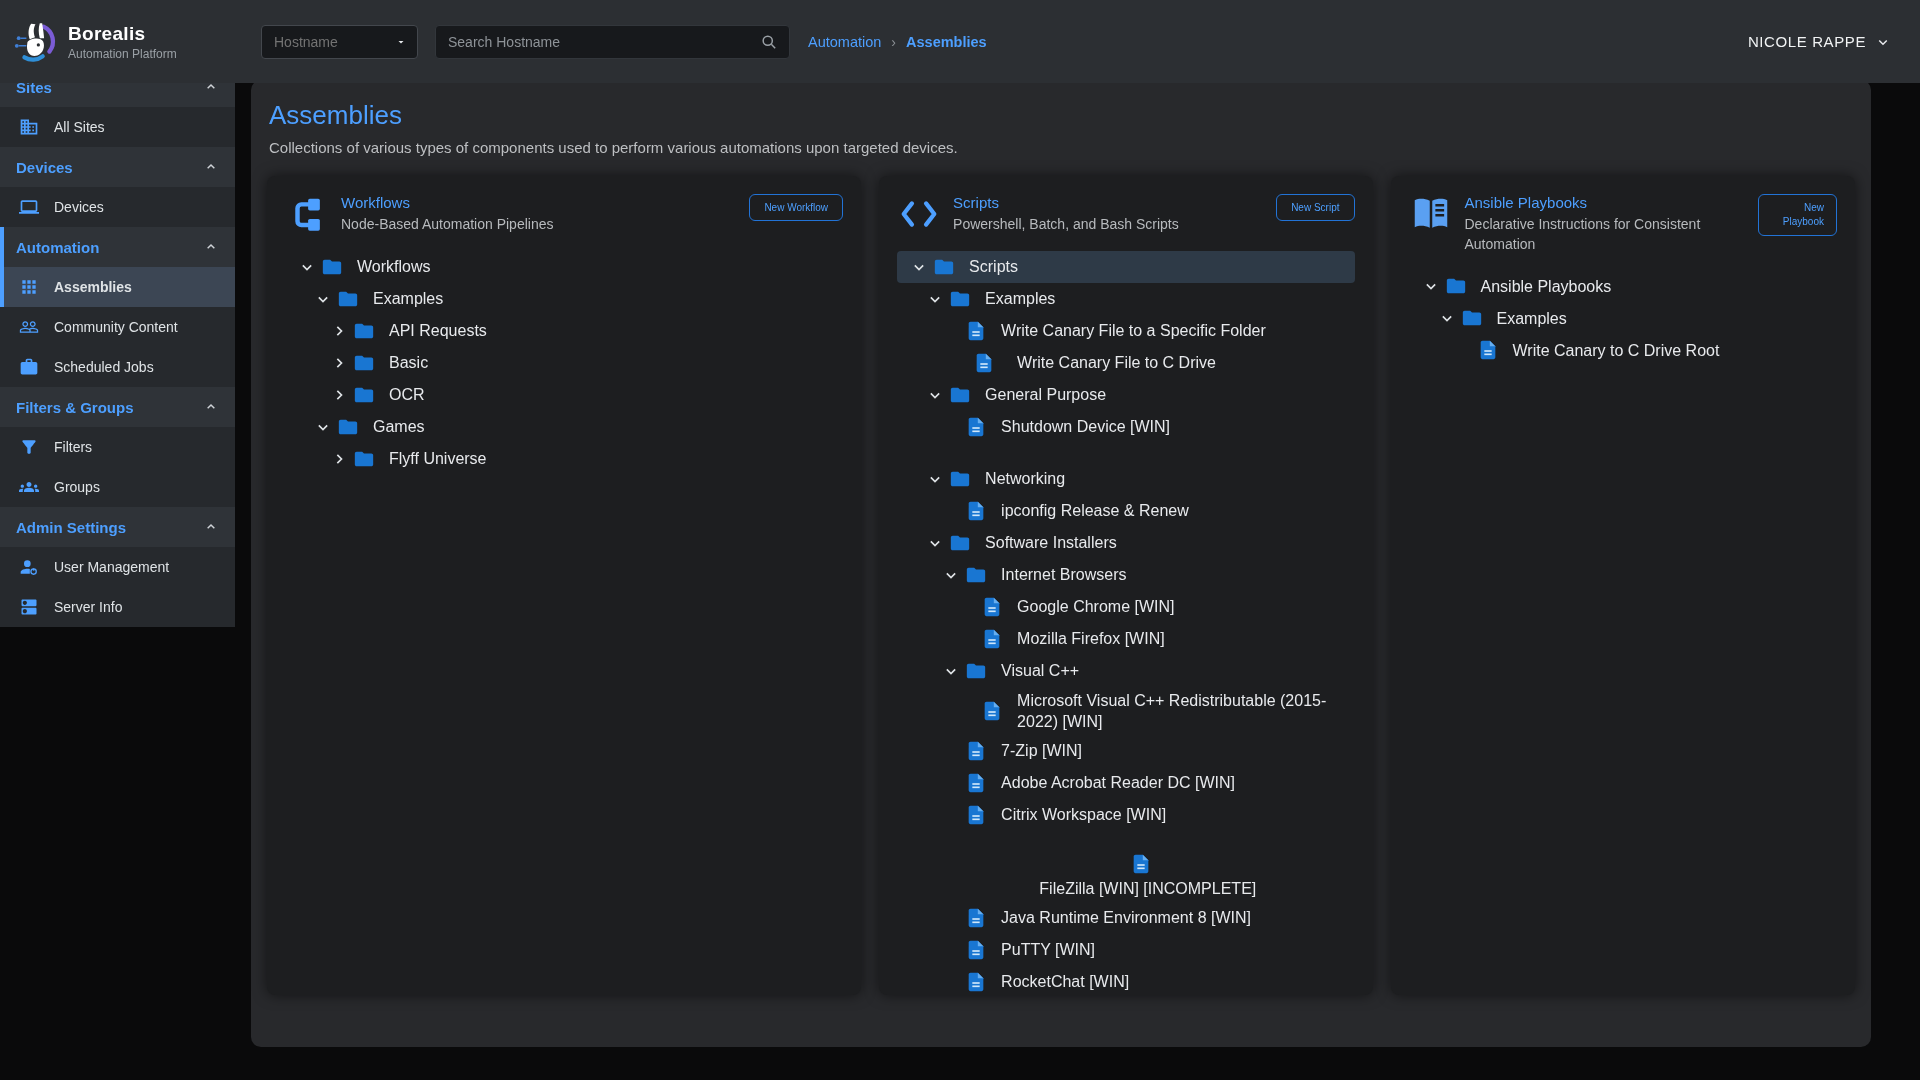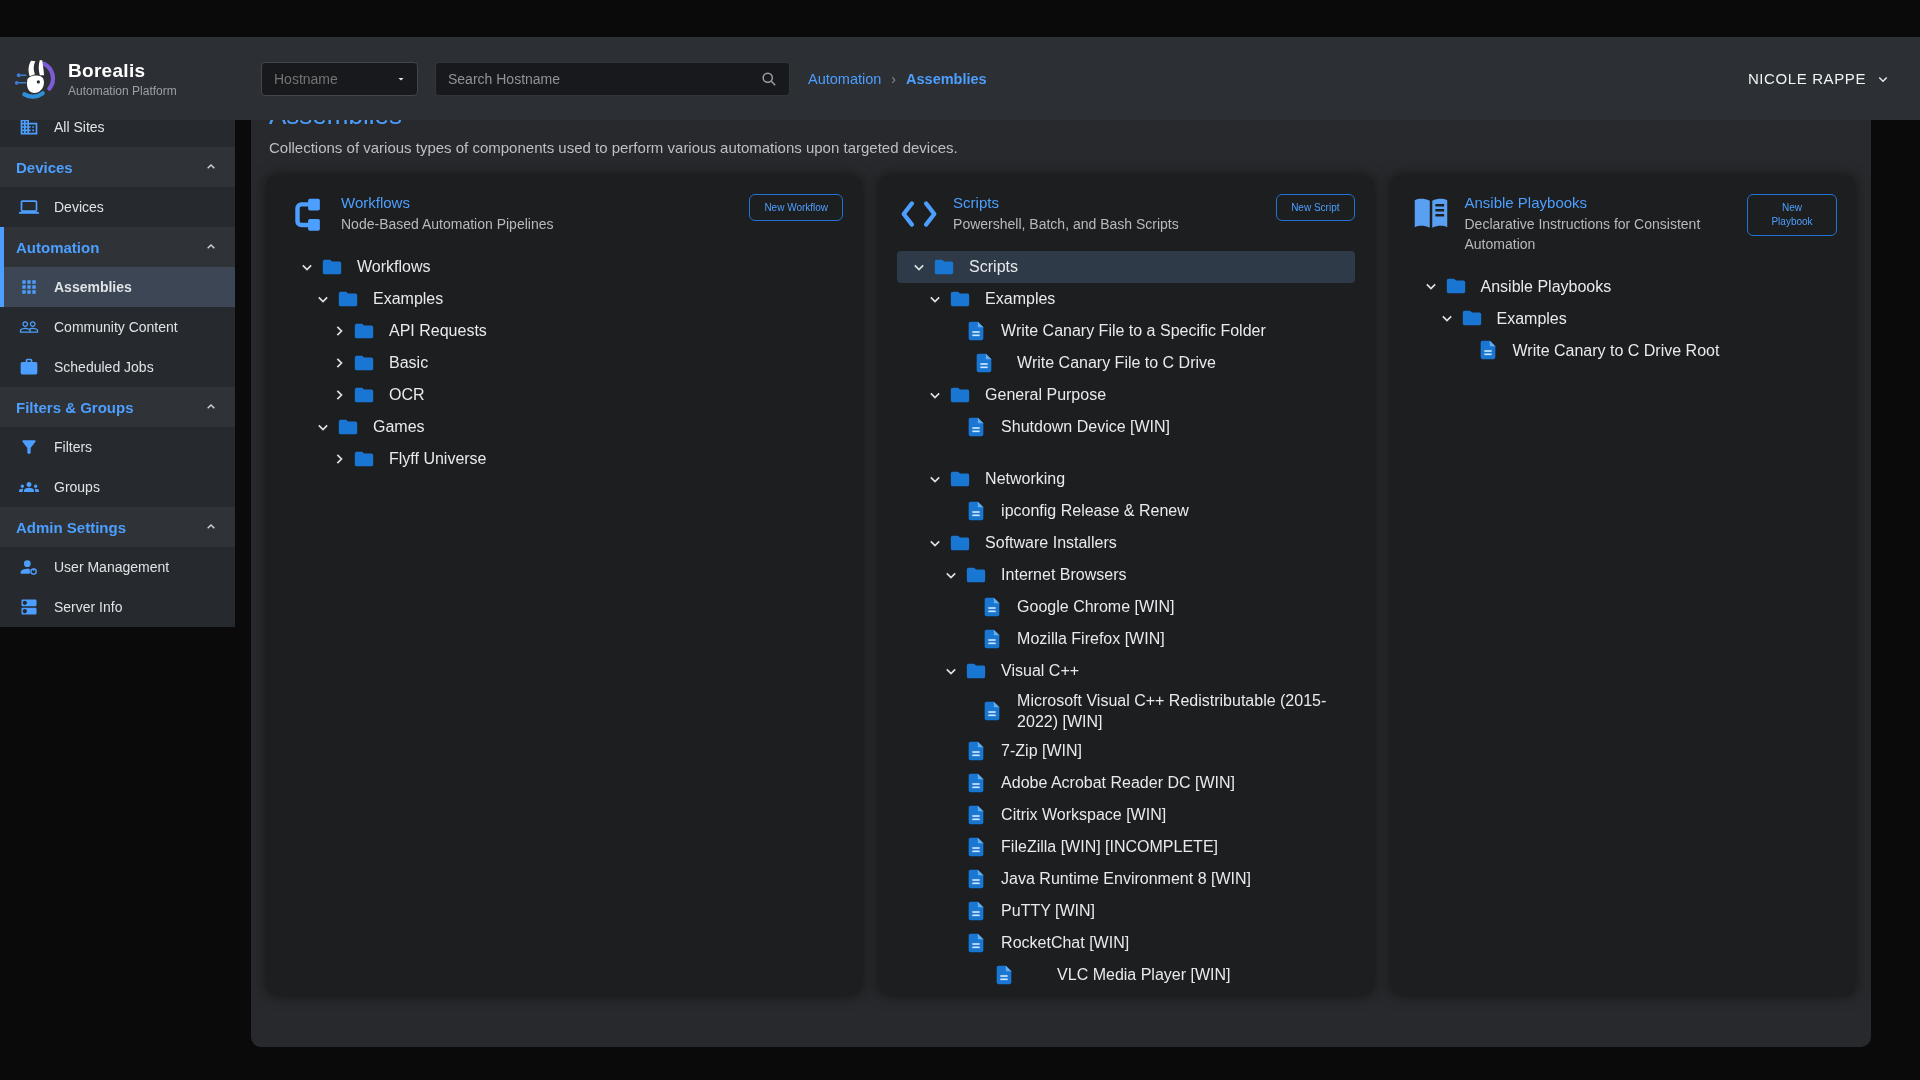--- a/index.html
+++ b/index.html
@@ -4,21 +4,21 @@
 <style>
   * { box-sizing: border-box; margin: 0; padding: 0; }
   html,body { width:1920px; height:1080px; }
   body {
     background:#0a0a0b;
     font-family:"Liberation Sans","DejaVu Sans",sans-serif;
     position:relative; overflow:hidden; color:#e8eaed;
   }
 
   
-  .topbar{position:absolute;top:0;left:0;width:1920px;height:83px;background:#2c2f33;display:flex;align-items:center;z-index:5;margin-top:37px;}
+  .topbar{position:absolute;top:0;left:0;width:1920px;height:83px;background:#2c2f33;display:flex;align-items:center;z-index:5;}
   .logo{width:235px;flex:none;display:flex;align-items:center;gap:10px;padding-left:12px;}
   .logo-title{font-size:19px;font-weight:bold;color:#ffffff;letter-spacing:.3px;}
   .logo-sub{font-size:12px;color:#9aa0a6;margin-top:2px;}
   .host-select{margin-left:26px;width:157px;height:34px;background:#17191c;border:1px solid #43474d;border-radius:4px;display:flex;align-items:center;justify-content:space-between;padding:0 10px 0 12px;cursor:pointer;}
   .host-select span{font-size:14px;color:#737373;}
   .search-box{margin-left:17px;width:355px;height:34px;background:#17191c;border:1px solid #32363b;border-radius:4px;display:flex;align-items:center;padding:0 10px 0 12px;}
   .search-box input{flex:1;background:transparent;border:none;outline:none;color:#e8eaed;font-size:14px;font-family:inherit;}
   .search-box input::placeholder{color:#8e9398;}
   .crumb{margin-left:18px;display:flex;align-items:center;font-size:14.5px;}
   .crumb a{color:#4d9fff;text-decoration:none;cursor:pointer;}
@@ -43,21 +43,21 @@
   .page-sub{color:#bdbfc2;font-size:15px;margin:8px 0 20px 2px;}
   .cards{display:flex;gap:18px;align-items:stretch;}
   .card{background:#1d1e20;border-radius:8px;height:819px;box-shadow:0 0 14px rgba(0,0,0,.55);overflow:hidden;}
   .card.w1{width:596px;} .card.w2{width:495px;} .card.w3{width:466px;}
   .card-head{display:flex;align-items:flex-start;gap:14px;padding:18px 18px 8px 20px;}
   .card-ico{flex:none;display:flex;align-items:center;justify-content:center;width:40px;margin-top:2px;}
   .card-titles{min-width:0;}
   .card-title{color:#4d9fff;font-size:15px;}
   .card-sub{color:#b7babd;font-size:14px;margin-top:4px;line-height:1.4;}
   .new-btn{margin-left:auto;flex:none;background:none;border:1px solid #2273d6;color:#4d9fff;border-radius:6px;padding:7px 14px;font-size:10px;white-space:nowrap;font-family:inherit;cursor:pointer;}
-  .new-btn.narrow{white-space:normal;width:90px;line-height:1.4;padding:6px 20px;text-align:center;}
+  .new-btn.narrow{white-space:normal;width:79px;line-height:1.4;padding:6px 12px;text-align:right;}
 
   
   .tree{padding:8px 18px 18px 18px;}
   .tree-row{display:flex;align-items:center;min-height:32px;border-radius:4px;cursor:pointer;}
   .tree-row.selected{background:#2e3a47;}
   .tc{width:24px;height:22px;flex:none;display:flex;align-items:center;}
   .tc svg{width:20px;height:20px;}
   .ti{width:26px;height:22px;flex:none;display:flex;align-items:center;margin-right:10px;}
   .ti svg{width:22px;height:22px;}
   .tl{color:#e8eaed;font-size:16px;line-height:21px;padding:3px 0;}
@@ -560,21 +560,21 @@
             <span class="ti">
               <svg viewBox="0 0 24 24">
                 <path fill="#1976d2" d="M14 2H6c-1.1 0-2 .9-2 2v16c0 1.1.9 2 2 2h12c1.1 0 2-.9 2-2V8l-6-6z"></path>
                 <path fill="#66aef0" d="M14 2l6 6h-6z"></path>
                 <rect x="8" y="12.2" width="8" height="1.8" fill="#cfe7fb"></rect>
                 <rect x="8" y="15.8" width="8" height="1.8" fill="#cfe7fb"></rect>
               </svg>
             </span>
             <span class="tl">Citrix Workspace [WIN]</span>
           </div>
-          <div class="tree-row" style="padding-left: 44px;">
+          <div class="tree-row" style="padding-left: 44px; flex-direction: column;">
             <span class="tc"></span>
             <span class="ti">
               <svg viewBox="0 0 24 24">
                 <path fill="#1976d2" d="M14 2H6c-1.1 0-2 .9-2 2v16c0 1.1.9 2 2 2h12c1.1 0 2-.9 2-2V8l-6-6z"></path>
                 <path fill="#66aef0" d="M14 2l6 6h-6z"></path>
                 <rect x="8" y="12.2" width="8" height="1.8" fill="#cfe7fb"></rect>
                 <rect x="8" y="15.8" width="8" height="1.8" fill="#cfe7fb"></rect>
               </svg>
             </span>
             <span class="tl">FileZilla [WIN] [INCOMPLETE]</span>

